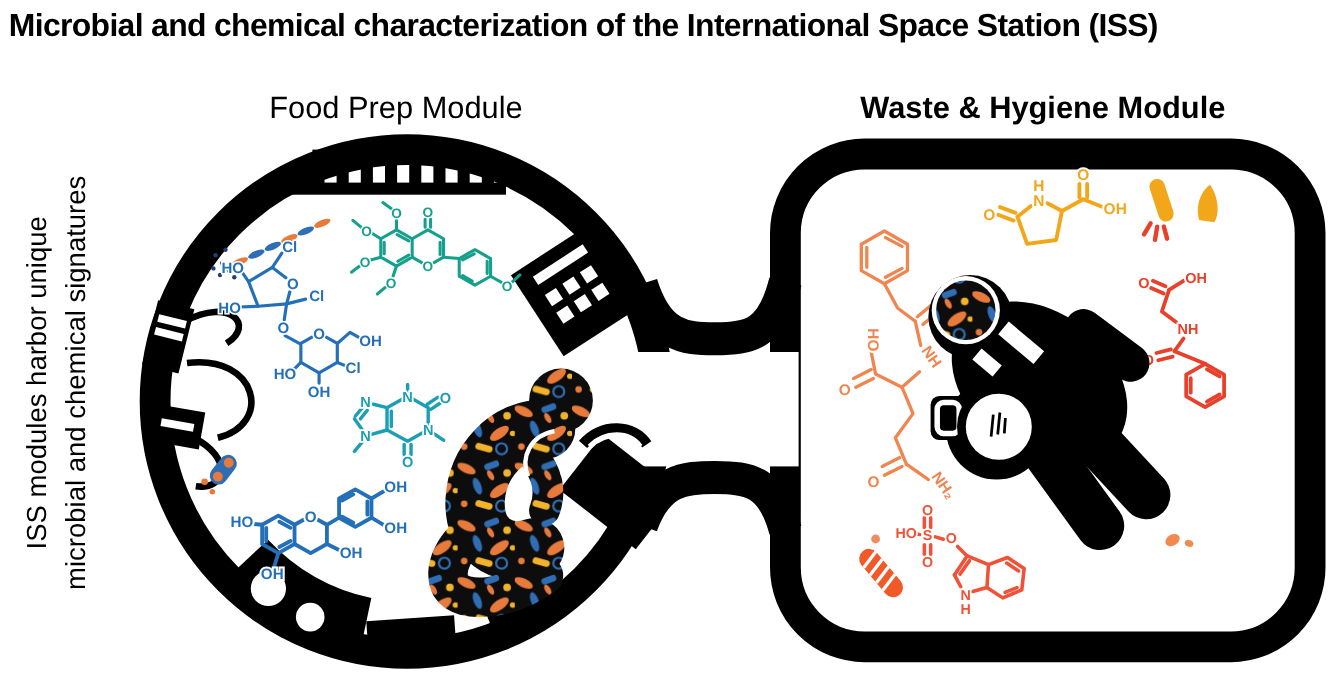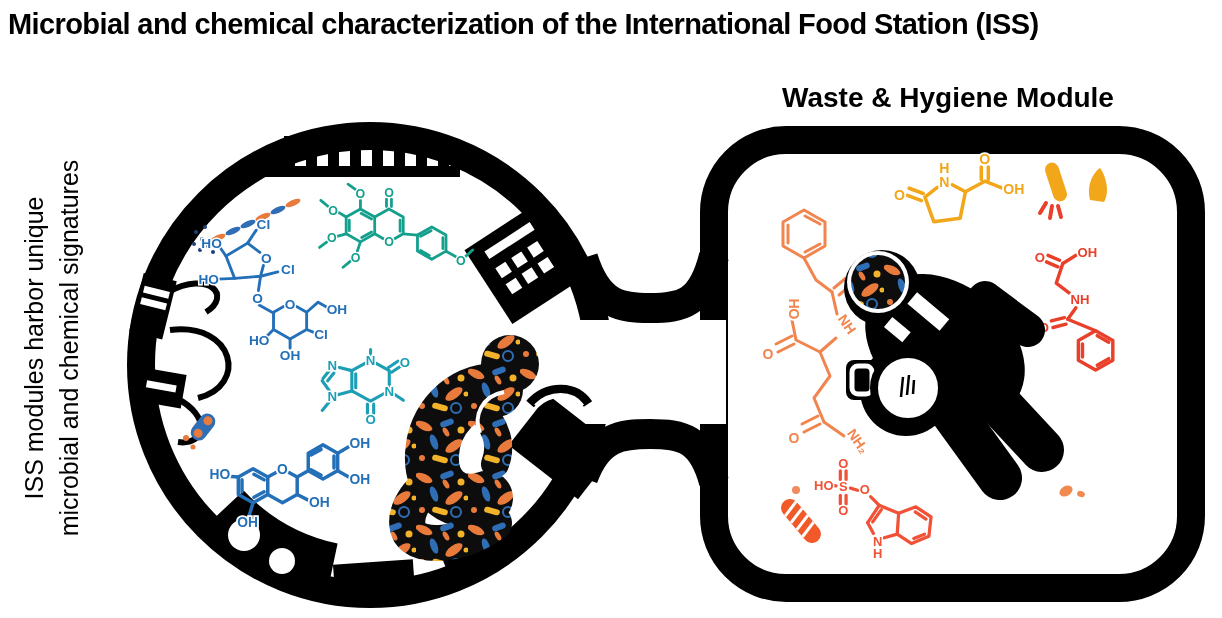--- a/index.html
+++ b/index.html
@@ -17,27 +17,28 @@
   svg{position:absolute;left:0;top:0;}
   .bonds path{fill:none;stroke-linecap:round;stroke-linejoin:round;}
   .labels text{font-weight:700;text-anchor:middle;paint-order:stroke;stroke:#ffffff;stroke-width:4px;
                font-family:"Liberation Sans",sans-serif;}
 </style>
 </head>
 <body>
 
 <div id="stage">
 
-  <div class="title">Microbial and chemical characterization of the International Food Station (ISS)</div>
+  <div class="title">Microbial and chemical characterization of the International Space Station (ISS)</div>
 
   <div class="side-label">
     <div>ISS modules harbor unique</div>
     <div>microbial and chemical signatures</div>
   </div>
 
+  <div class="module-label left">Food Prep Module</div>
   <div class="module-label right">Waste &amp; Hygiene Module</div>
 
   <svg width="1222" height="618" viewBox="0 0 1222 618">
     <defs>
       <pattern id="mic" width="52" height="52" patternUnits="userSpaceOnUse">
         <rect width="52" height="52" fill="#0d0d0d"></rect>
         <ellipse cx="8" cy="10" rx="9" ry="4" fill="#e87a3c" transform="rotate(25 8 10)"></ellipse>
         <rect x="24" y="4" width="14" height="6" rx="3" fill="#2f6db5" transform="rotate(-20 31 7)"></rect>
         <circle cx="45" cy="14" r="3.5" fill="#f2b32b"></circle>
         <ellipse cx="18" cy="26" rx="8" ry="3.5" fill="#2f6db5" transform="rotate(70 18 26)"></ellipse>

